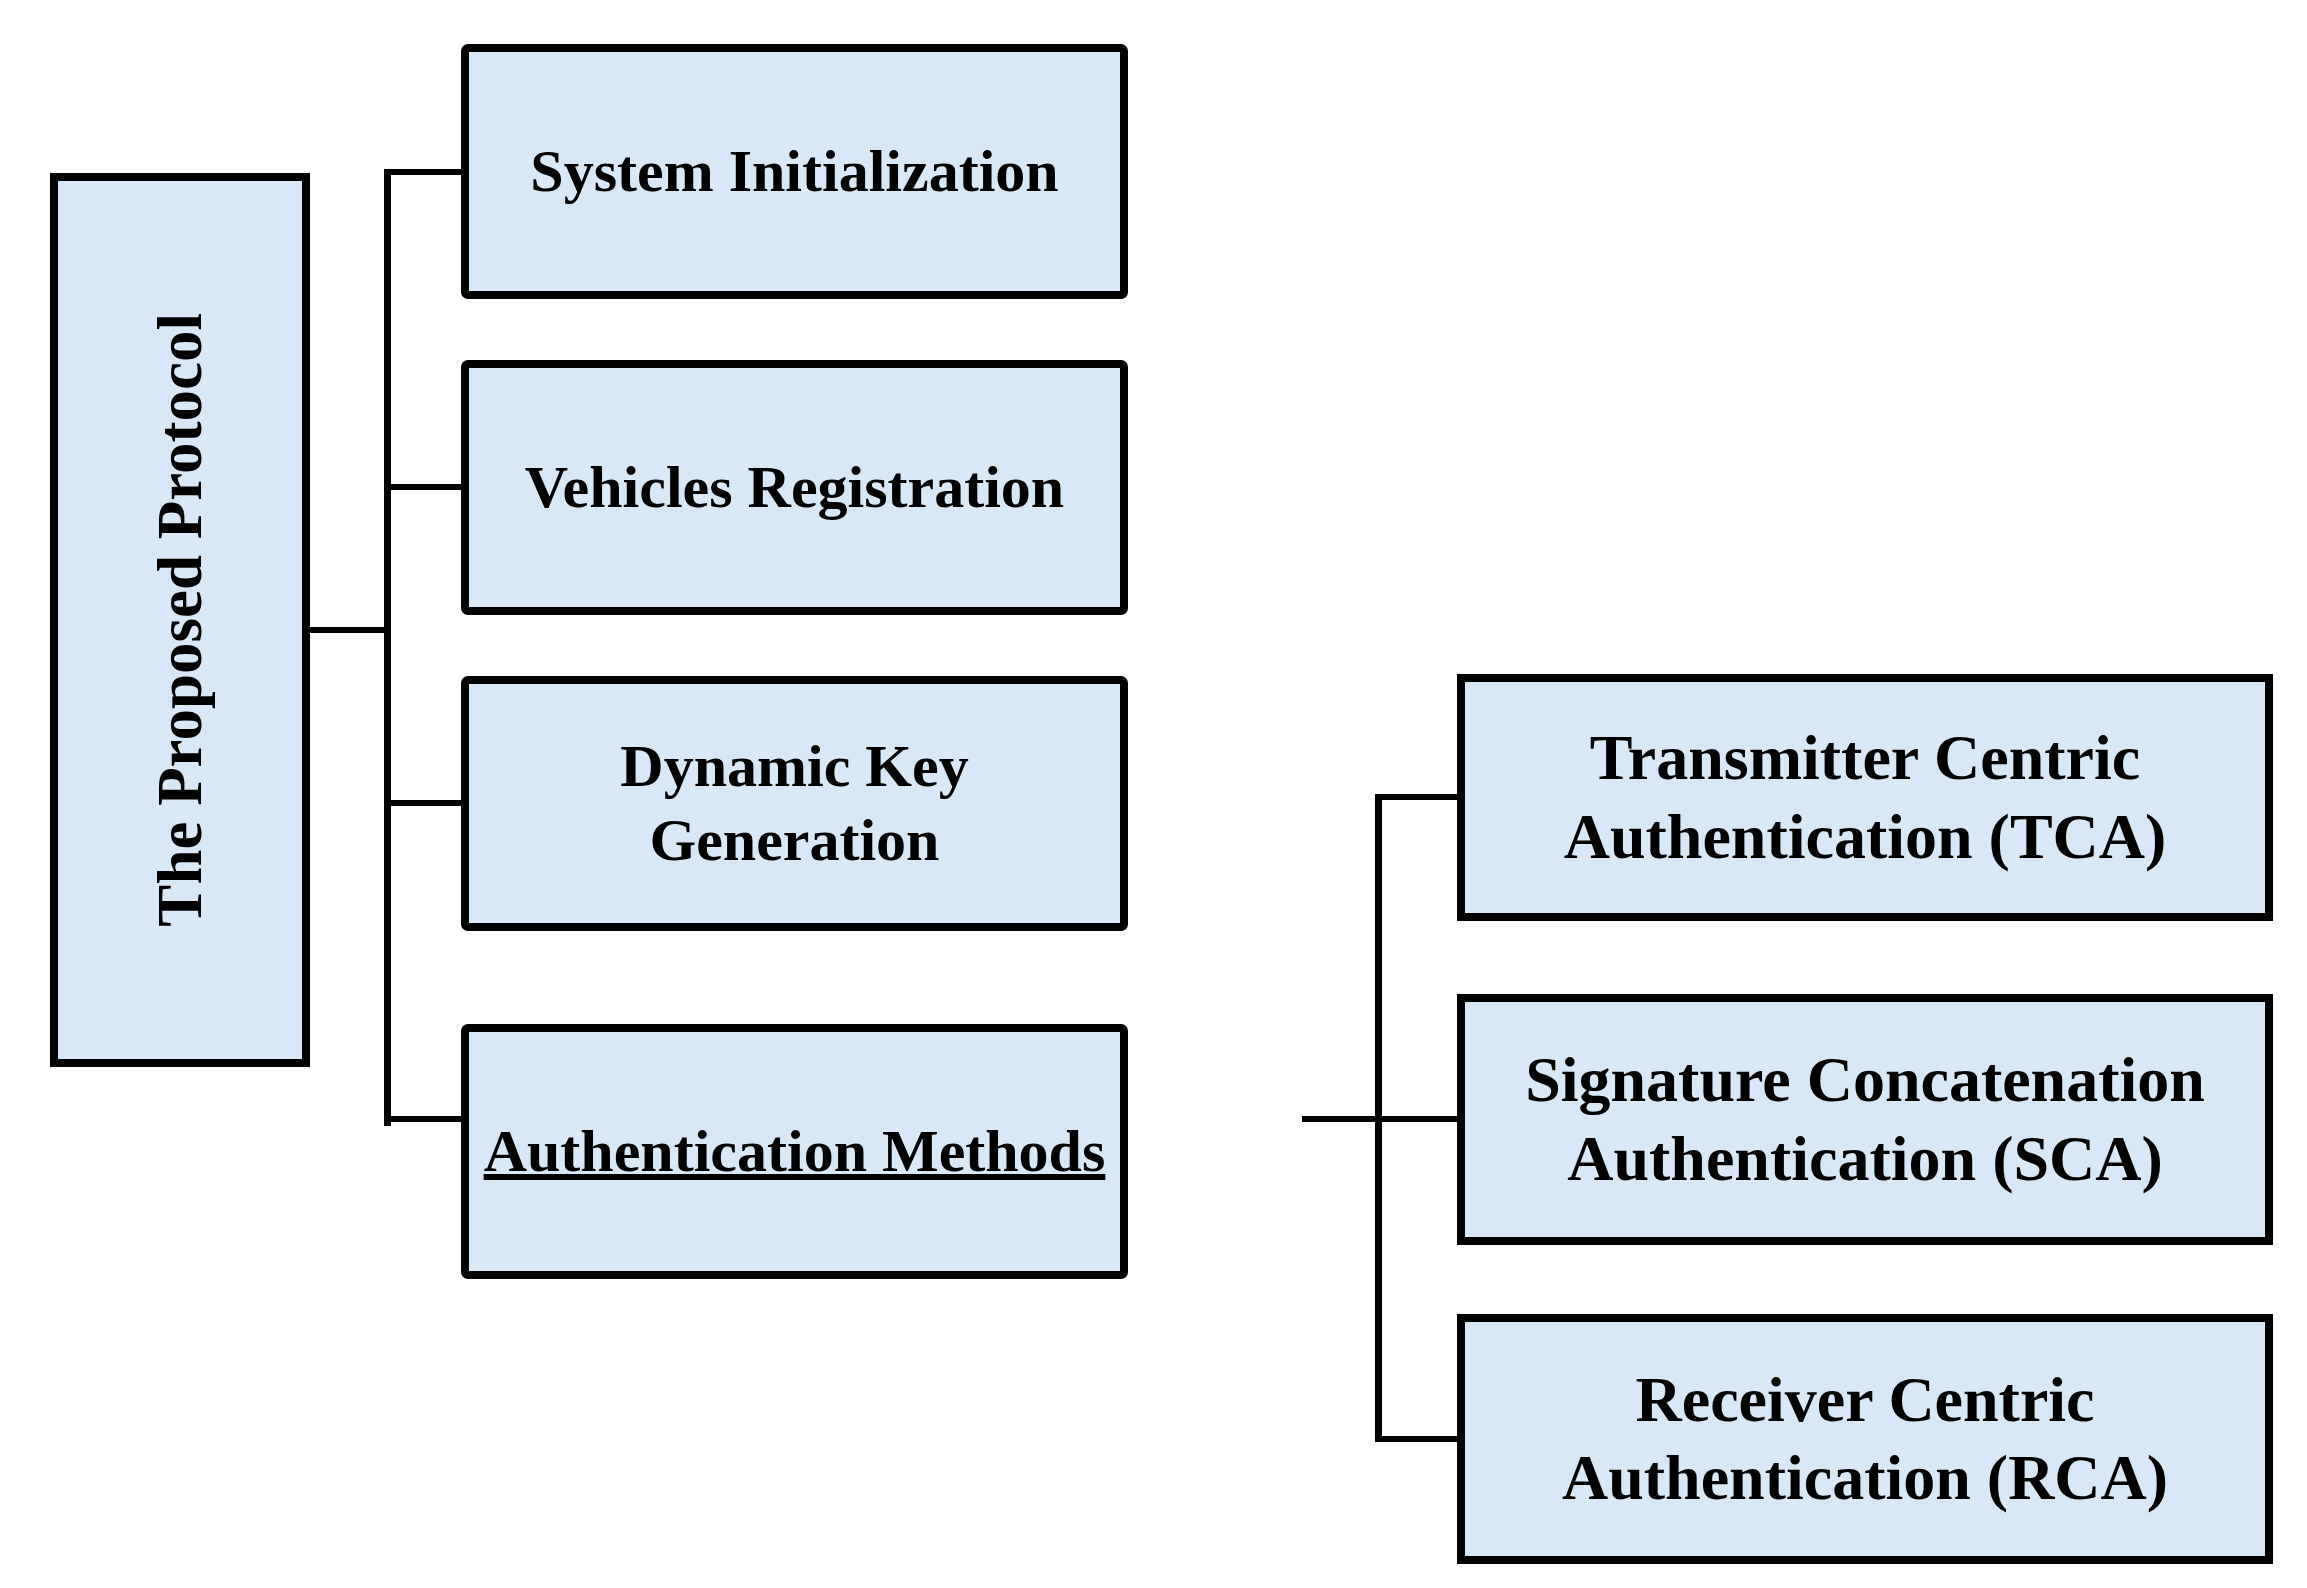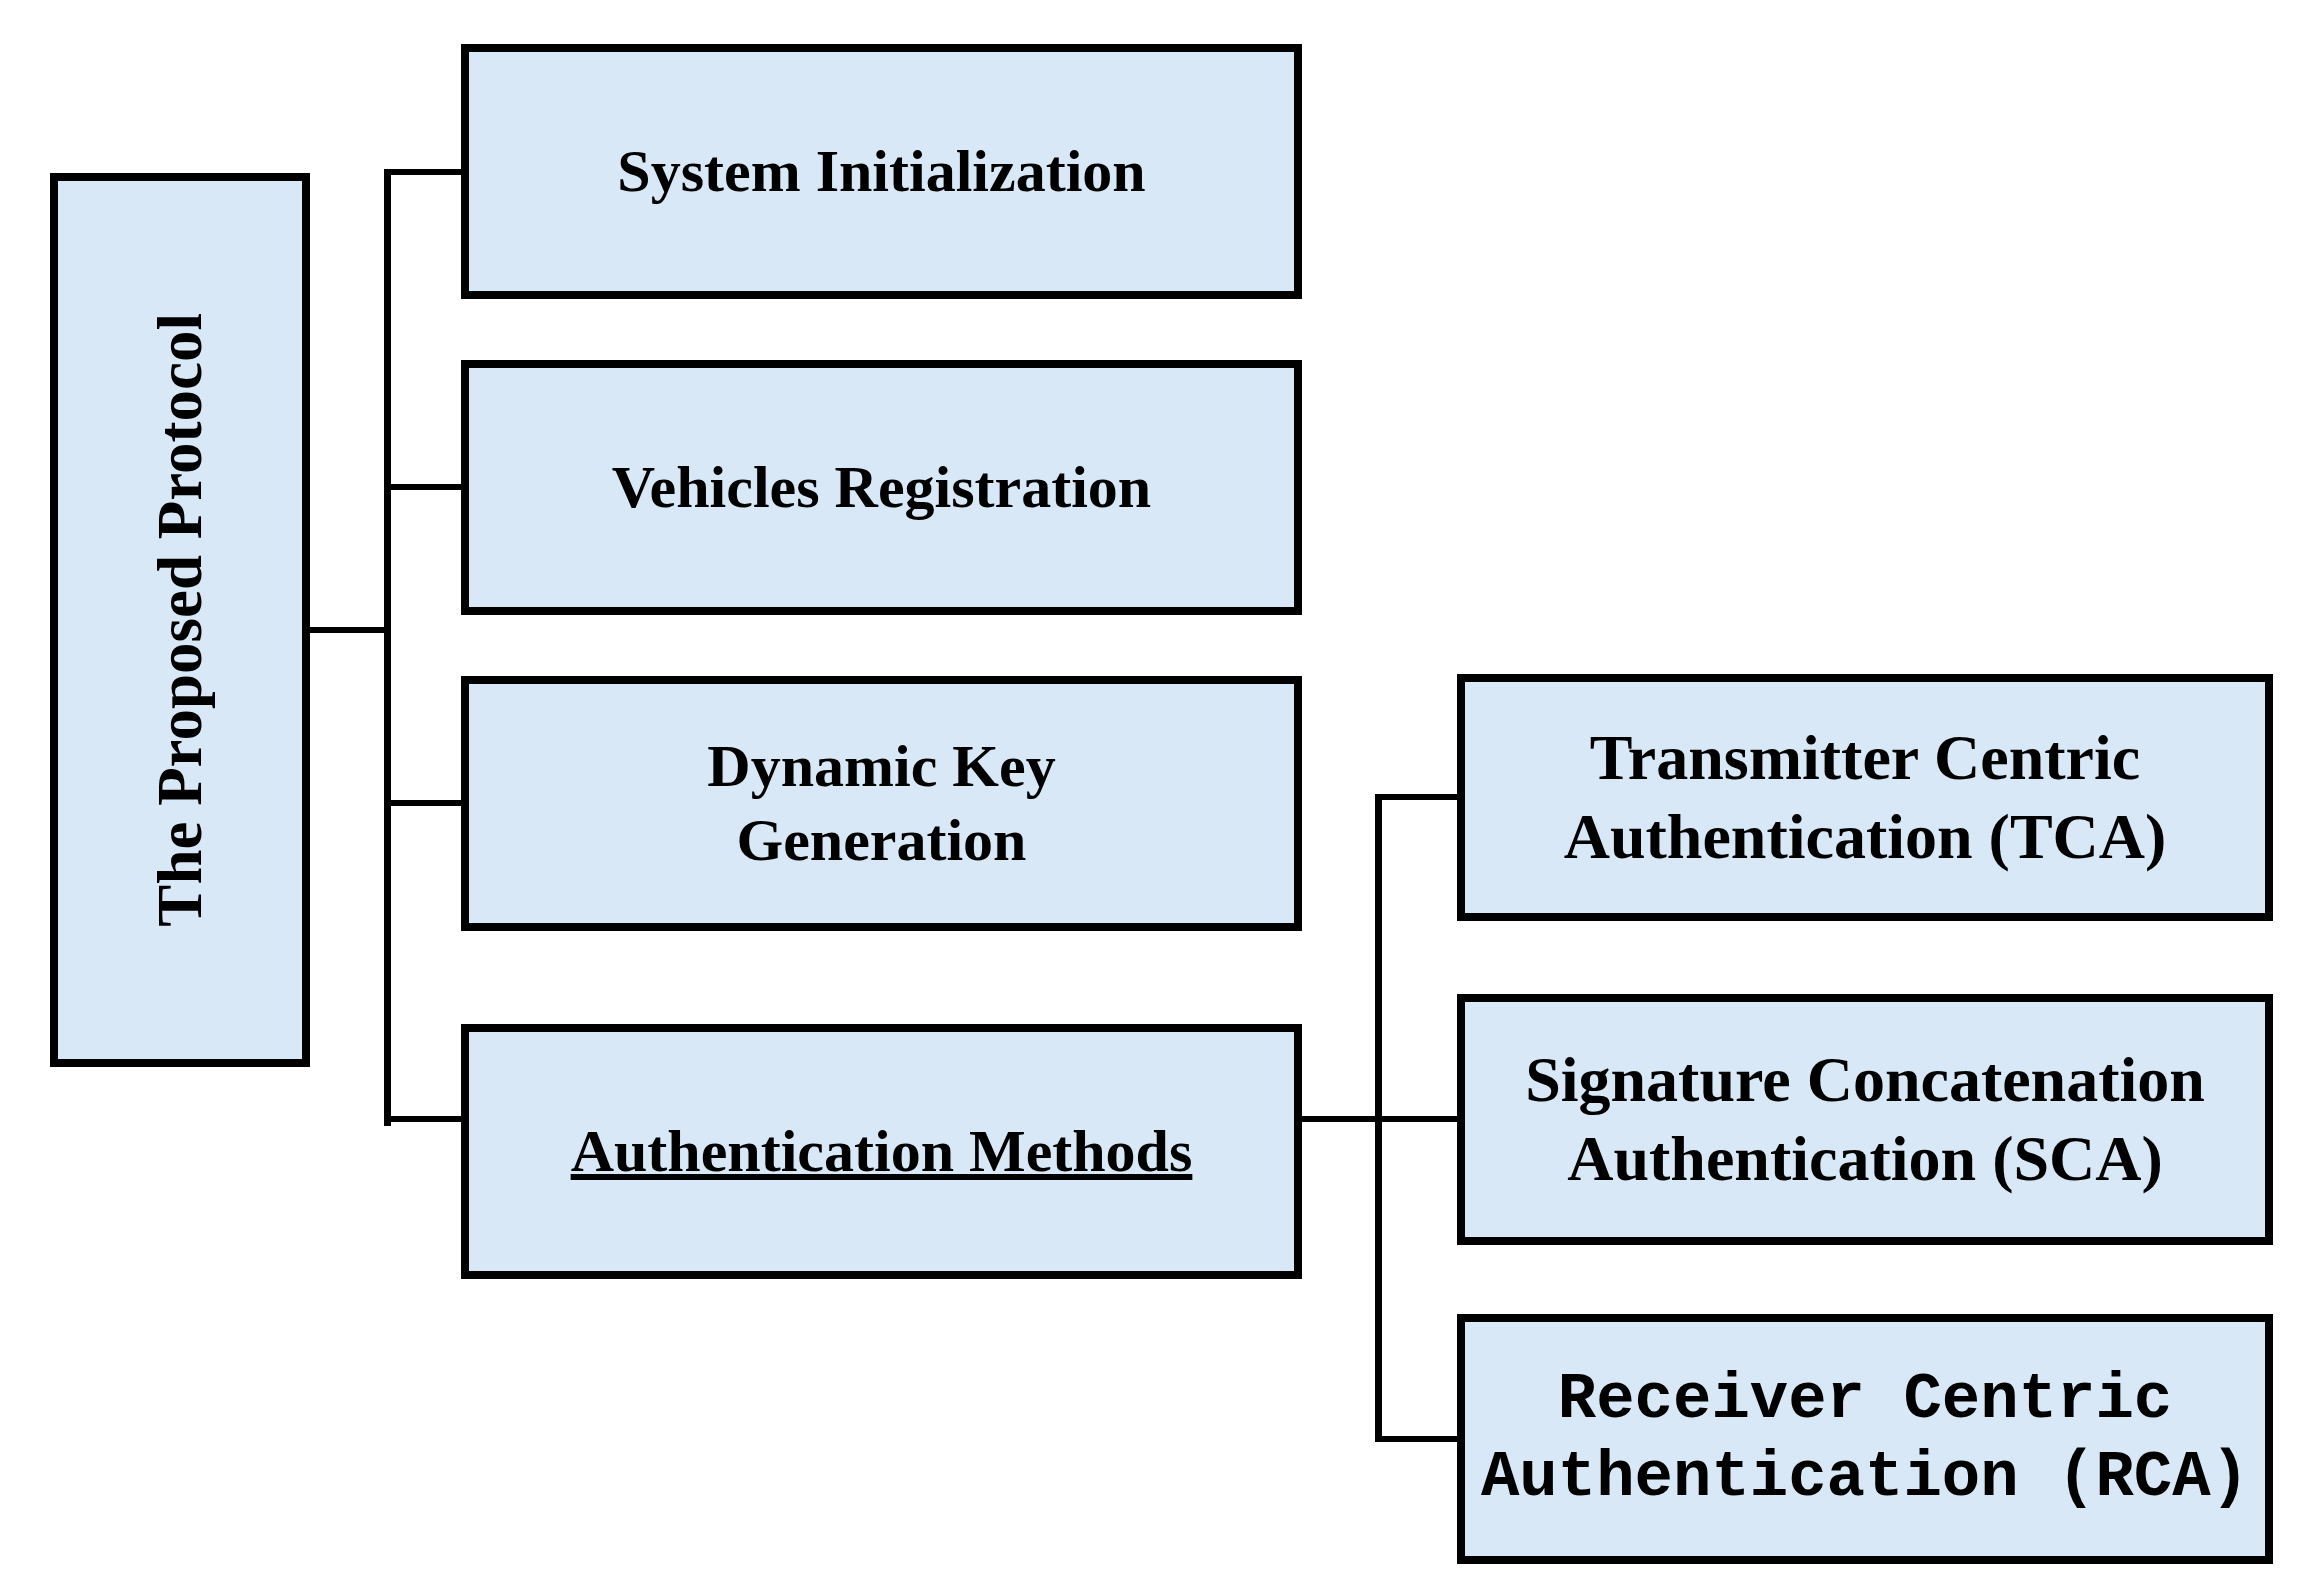--- a/index.html
+++ b/index.html
@@ -35,29 +35,29 @@
   .root-box {
     left: 50px; top: 173px; width: 260px; height: 894px;
     font-size: 63px;
   }
   .root-box .lbl {
     writing-mode: vertical-rl;
     transform: rotate(180deg);
     white-space: nowrap;
     padding: 0;
   }
-  .phase { left: 461px; width: 841px; font-size: 60px; }
+  .phase { left: 461px; width: 667px; font-size: 60px; border-radius: 7px; }
   .p0 { top: 44px;   height: 255px; }
   .p1 { top: 360px;  height: 255px; }
   .p2 { top: 676px;  height: 255px; }
   .p3 { top: 1024px; height: 255px; text-decoration: underline; }
   .method { left: 1457px; width: 816px; font-size: 64px; }
   .m0 { top: 674px;  height: 247px; }
   .m1 { top: 994px; height: 251px; justify-content: center; }
-  .m2 { top: 1314px; height: 250px; font-family: Liberation Mono, monospace; }
+  .m2 { top: 1314px; height: 250px; }
   .line {
     position: absolute;
     background: #000000;
   }
   .root-stub   { left: 307px;  top: 627px;  width: 81px;  height: 6.1px; }
   .trunk-left  { left: 384px;  top: 169px;  width: 7px;   height: 957px; }
   .stub-p0     { left: 384px;  top: 169px;  width: 77px;  height: 6.1px; }
   .stub-p1     { left: 384px;  top: 484px;  width: 77px;  height: 6.1px; }
   .stub-p2     { left: 384px;  top: 800px;  width: 77px;  height: 6.1px; }
   .stub-p3     { left: 384px;  top: 1116px; width: 77px;  height: 6.1px; }

